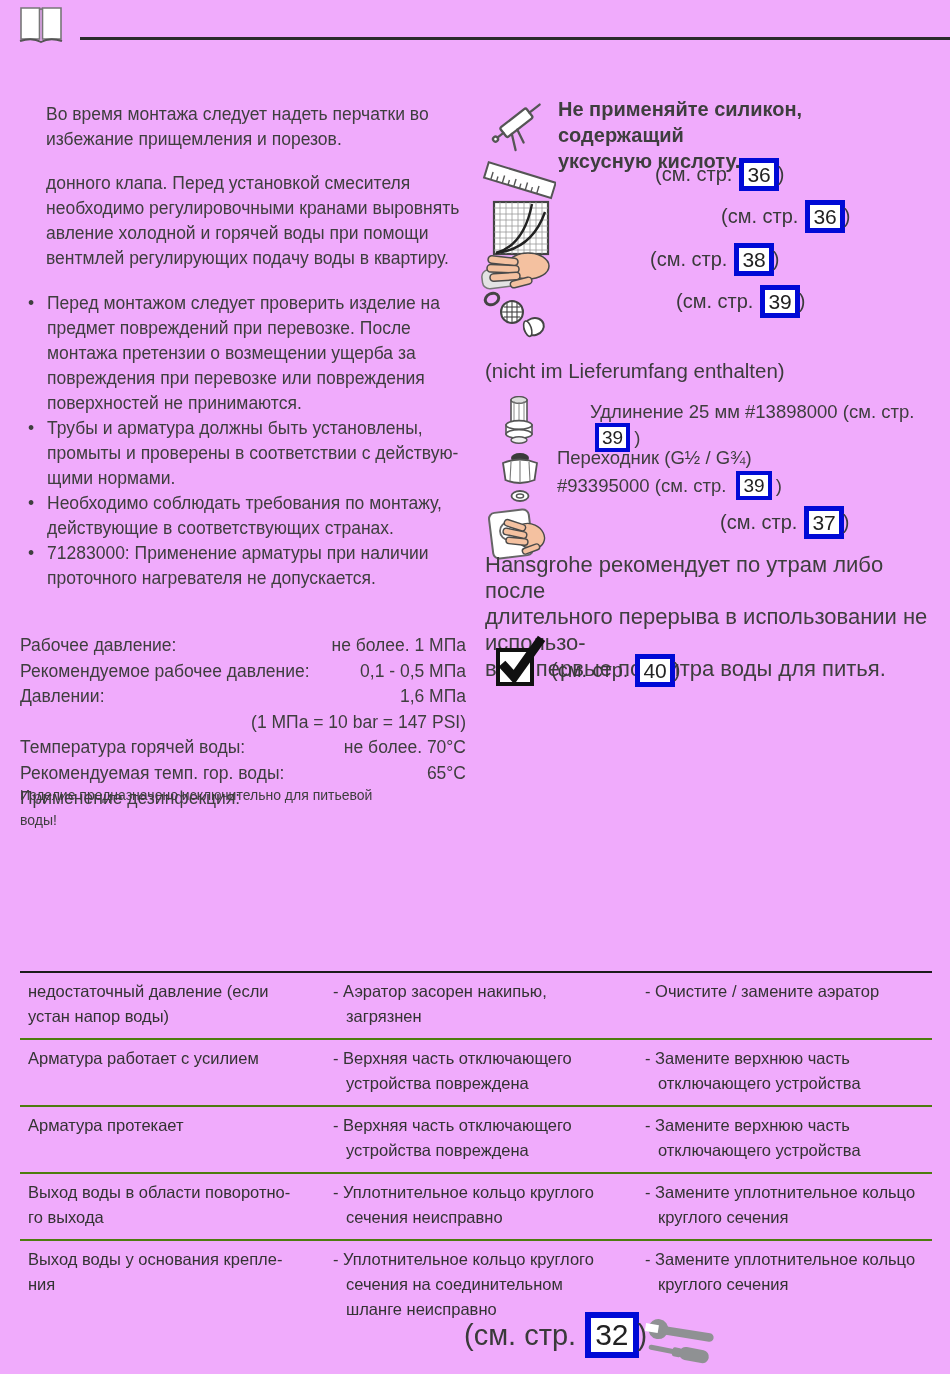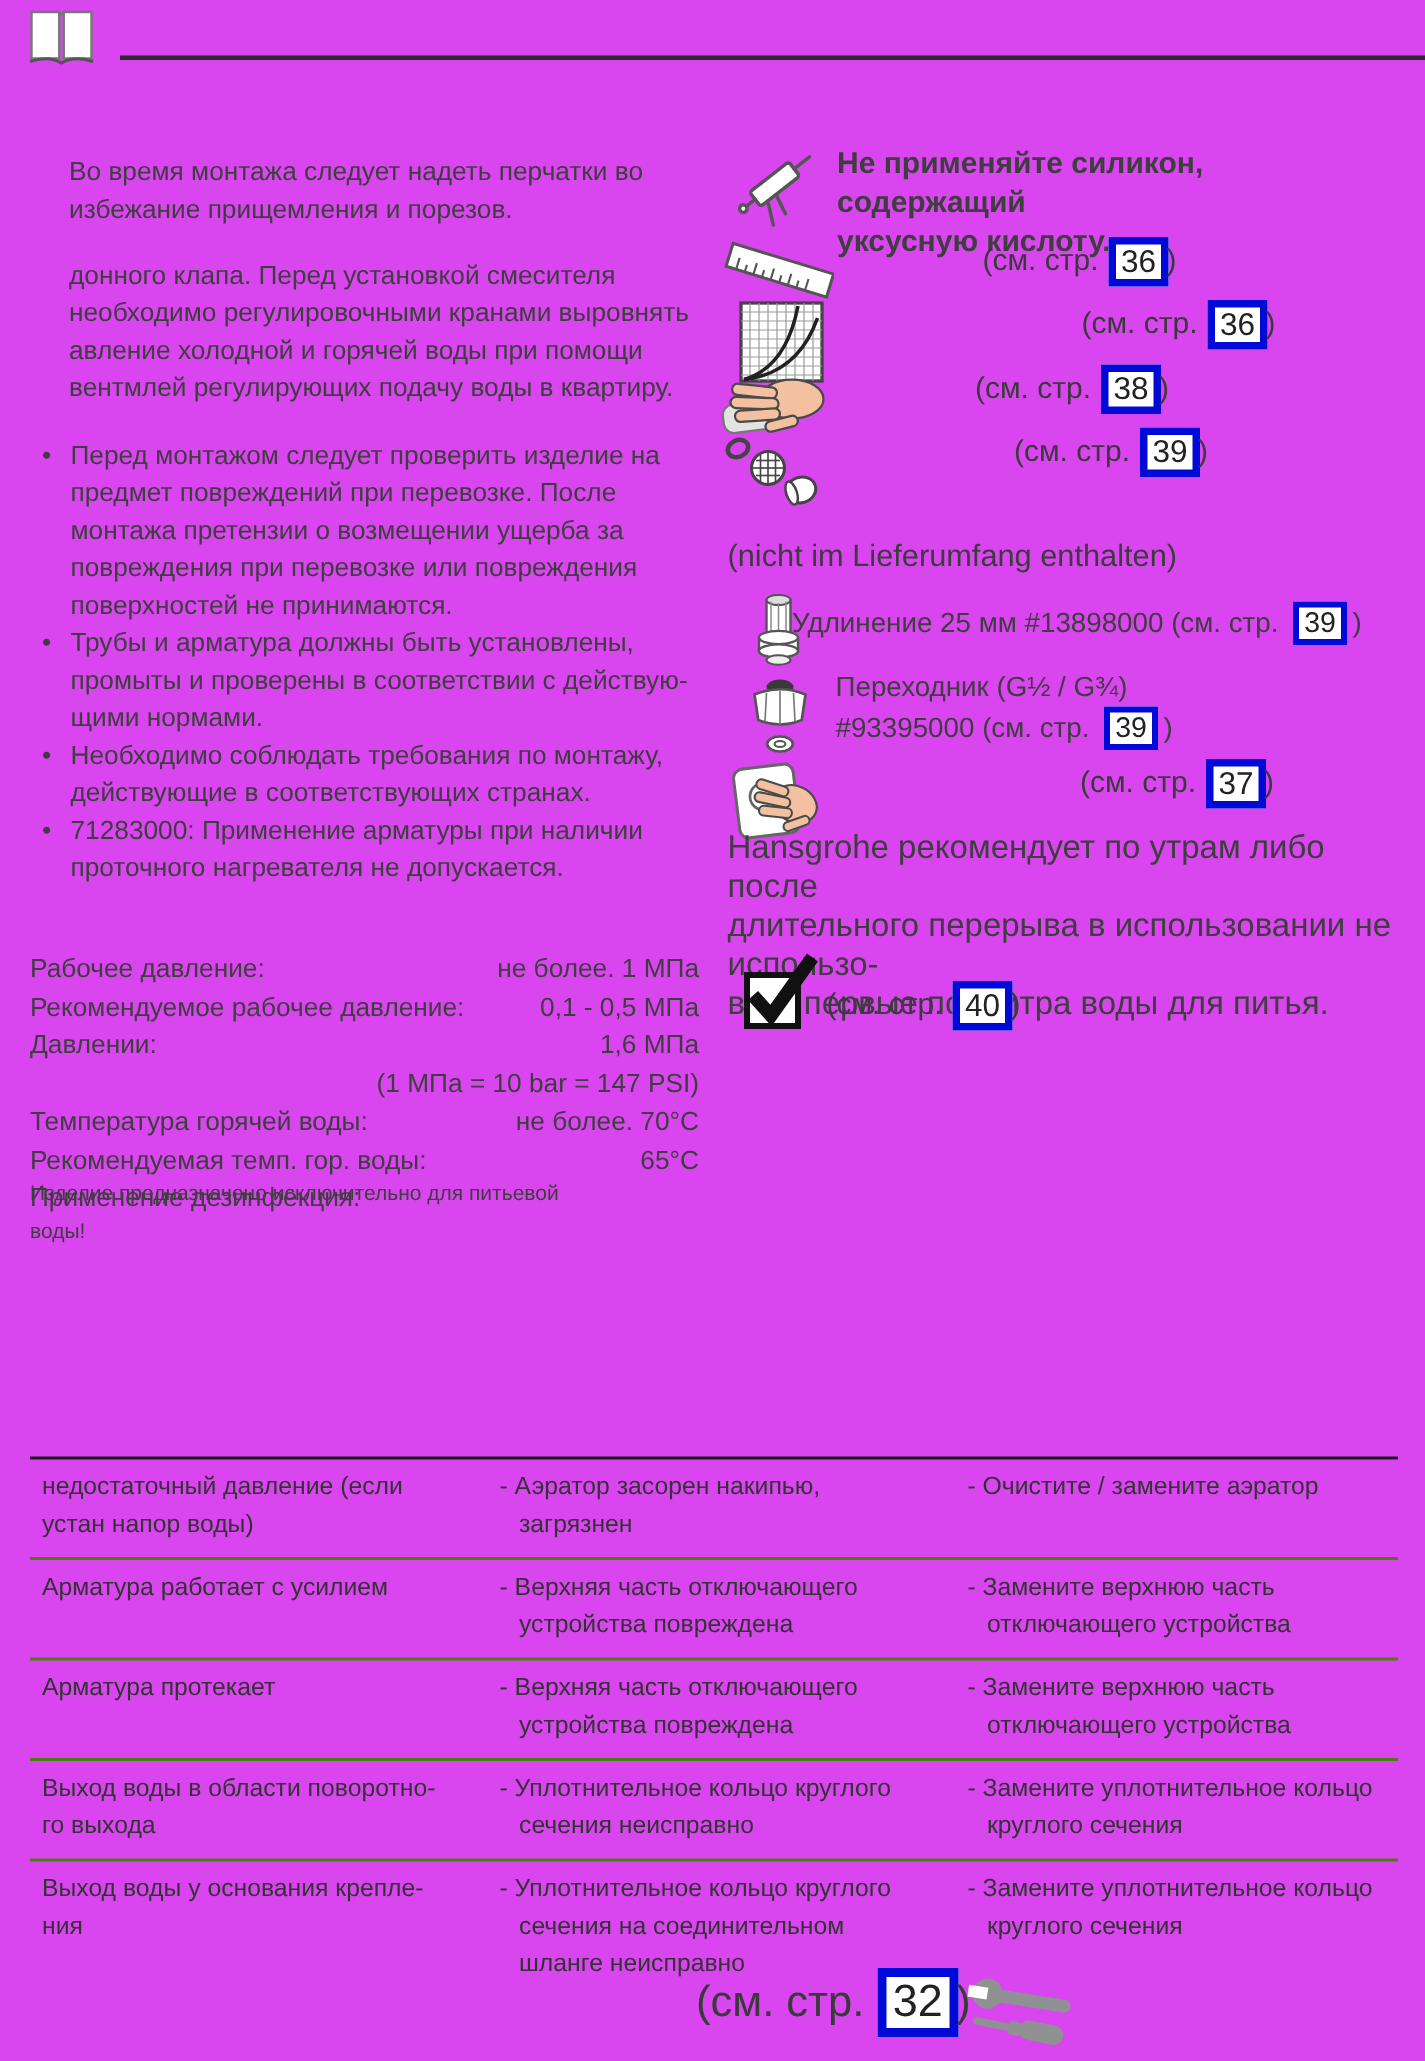--- a/index.html
+++ b/index.html
@@ -1,16 +1,16 @@
 <!DOCTYPE html>
 <html><head>
 <meta charset="utf-8">
 <style>
   html,body{margin:0;padding:0;background:#fff;}
-  #page{position:relative;width:950px;height:1374px;background:#d946ef;overflow:hidden;
+  #page{position:relative;width:950px;height:1374px;background:#f0abfc;overflow:hidden;
         font-family:"Liberation Sans",sans-serif;color:#3e3e3e;}
   .abs{position:absolute;}
   .pre{white-space:pre-line;}
   
   .header-rule{left:80px;right:0;top:37px;height:3px;background:#2b2b2b;}
   
   .intro{left:46px;top:102px;width:425px;font-size:17.5px;line-height:25px;}
   .intro .p2{margin-top:19px;}
   .bullets{left:28px;top:291px;width:442px;font-size:17.5px;line-height:25px;}
   .bullet-item{position:relative;padding-left:19px;}
@@ -19,21 +19,21 @@
   .spec-row{display:flex;justify-content:space-between;line-height:25.5px;}
   .spec-row .v{text-align:right;flex:1;}
   .drinking-note{left:20px;top:783px;width:470px;font-size:14px;line-height:25px;}
   
   .rtext{font-size:20px;line-height:26px;font-weight:bold;}
   .silicone-text{left:558px;top:96px;width:360px;}
   .pageref{display:flex;align-items:center;font-size:20px;color:#3a3a3a;}
   .pgbox{display:inline-block;border:5px solid #000ad6;color:#222;background:#fff;
          padding:0 3px;margin-left:7px;margin-right:-1px;font-size:21px;line-height:23px;}
   .nicht-heading{left:485px;top:359px;font-size:20.5px;color:#3c3c3c;}
-  .acc-text{left:528px;top:401px;font-size:18.5px;}
+  .acc-text{left:590px;top:401px;font-size:18.5px;}
   .acc-text .pgbox,.adapter-text .pgbox{border-width:4px;font-size:19px;line-height:21px;margin-left:5px;}
   .adapter-text{left:557px;top:445px;font-size:18.5px;line-height:26px;}
   .hansgrohe-note{left:485px;top:552px;width:455px;font-size:22px;line-height:26px;}
   
   .ts-table{left:20px;top:971px;width:912px;font-size:16.5px;line-height:25px;color:#333;
             border-top:2px solid #1c1c1c;}
   .trow{display:flex;border-bottom:2px solid #4d7c0f;}
   .trow.last{border-bottom:none;}
   .c-fault{width:313px;box-sizing:border-box;padding:6px 12px 9px 8px;}
   .c-cause{width:312px;box-sizing:border-box;padding:6px 14px 9px 6px;}

